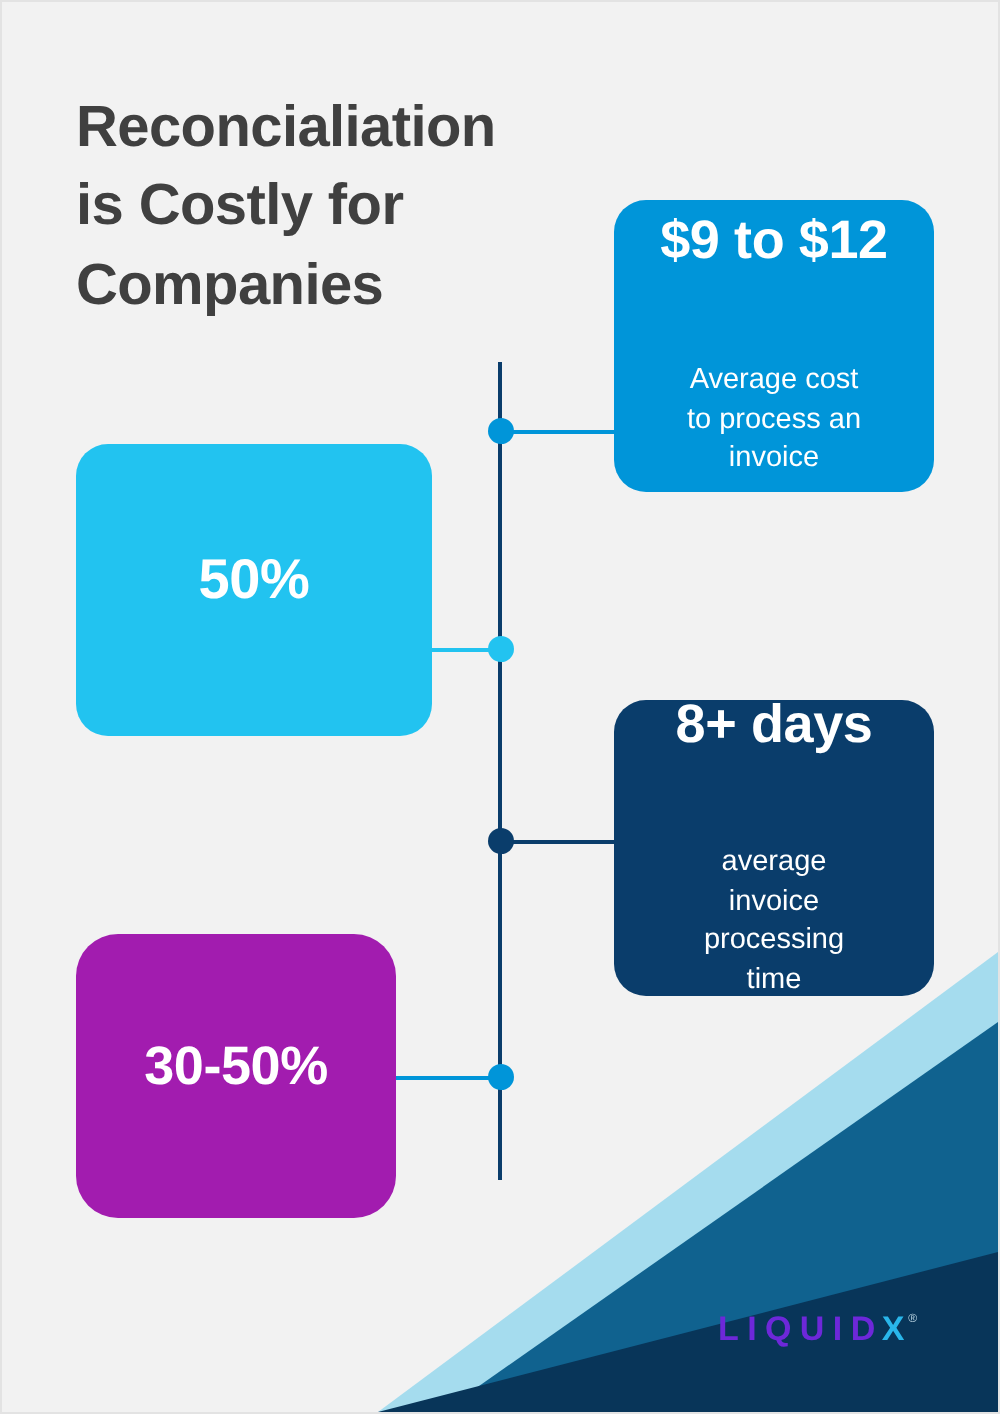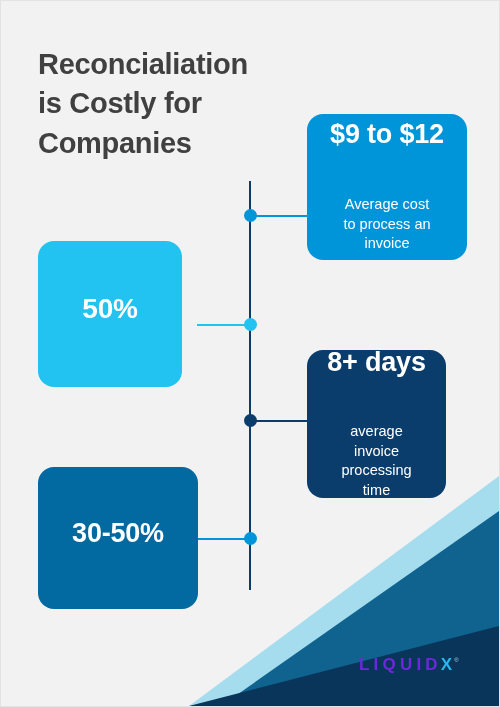--- a/index.html
+++ b/index.html
@@ -99,39 +99,40 @@
   }
   .card .desc {
     font-size: 14.5px;
     line-height: 1.35;
     font-weight: normal;
     white-space: pre-line;
     margin-top: 36px;
   }
 
   #card-1 {
-    left: 306px; top: 113px;
+    left: 306px; top: 99px;
     width: 160px; height: 146px;
     background: #0095D9;
   }
   #card-2 {
-    left: 37px; top: 240px;
-    width: 144px; height: 146px;
+    left: 37px; top: 221px;
+    width: 178px; height: 146px;
     background: #22C3F0;
   }
   #card-2 .stat { font-size: 28px; }
   #card-3 {
     left: 306px; top: 349px;
-    width: 139px; height: 148px;
+    width: 160px; height: 148px;
     background: #0A3D6B;
   }
   #card-4 {
     left: 37px; top: 466px;
     width: 160px; height: 142px;
-    background: #0369a1;
+    background: #a21caf;
+    border-radius: 21px;
   }
 
   
   #corner {
     position: absolute;
     right: 0;
     bottom: 0;
     width: 310px;
     height: 230px;
     overflow: hidden;

